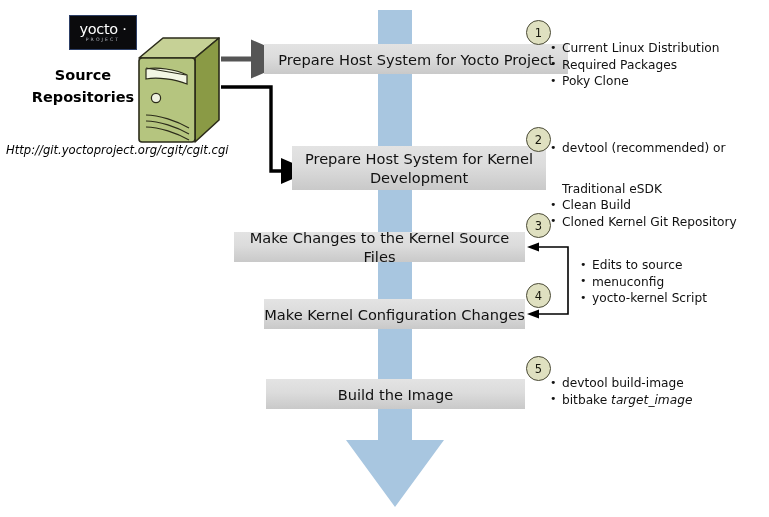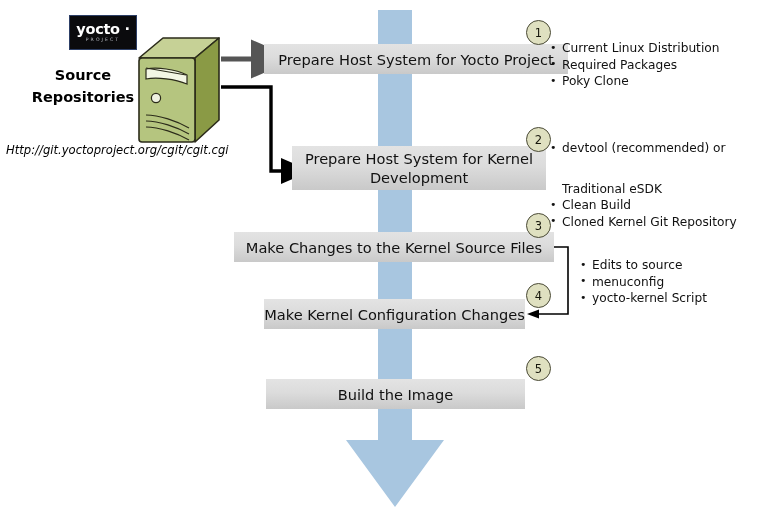--- a/index.html
+++ b/index.html
@@ -48,21 +48,20 @@
     align-items: center;
     justify-content: center;
     line-height: 1;
   }
   .yocto-logo .yl-main {
     color: #ffffff;
     font-size: 14.5px;
     letter-spacing: -0.3px;
     font-family: "DejaVu Sans", sans-serif;
     white-space: nowrap;
-    font-weight: bold;
   }
   .yocto-logo .yl-sub {
     color: #b9bcc4;
     font-size: 4.6px;
     letter-spacing: 2.1px;
     margin-top: 1px;
     white-space: nowrap;
   }
 
   
@@ -117,21 +116,21 @@
     text-align: center;
     font-size: 14.6px;
     line-height: 19px;
     color: #111111;
     z-index: 6;
     box-sizing: border-box;
   }
 
   #box1 { left: 264px; top: 44px;  width: 304px; height: 30px; }
   #box2 { left: 292px; top: 146px; width: 254px; height: 44px; }
-  #box3 { left: 234px; top: 232px; width: 320px; height: 30px; }
+  #box3 { left: 234px; top: 232px; width: 291px; height: 30px; }
   #box4 { left: 264px; top: 299px; width: 261px; height: 30px; }
   #box5 { left: 266px; top: 379px; width: 259px; height: 30px; }
 
   
   .badge {
     position: absolute;
     width: 25px;
     height: 25px;
     border-radius: 50%;
     background: #dfe0c0;
@@ -299,14 +298,24 @@
       </li>
       <li>
         <span>menuconfig</span>
       </li>
       <li>
         <span>yocto-kernel Script</span>
       </li>
     </ul>
   </div>
 
+  <div class="blist" id="list5">
+    <ul>
+      <li>
+        <span>devtool build-image</span>
+      </li>
+      <li>
+        <span>bitbake </span><em>target_image</em>
+      </li>
+    </ul>
+  </div>
 
 </div>
 
 </body></html>

